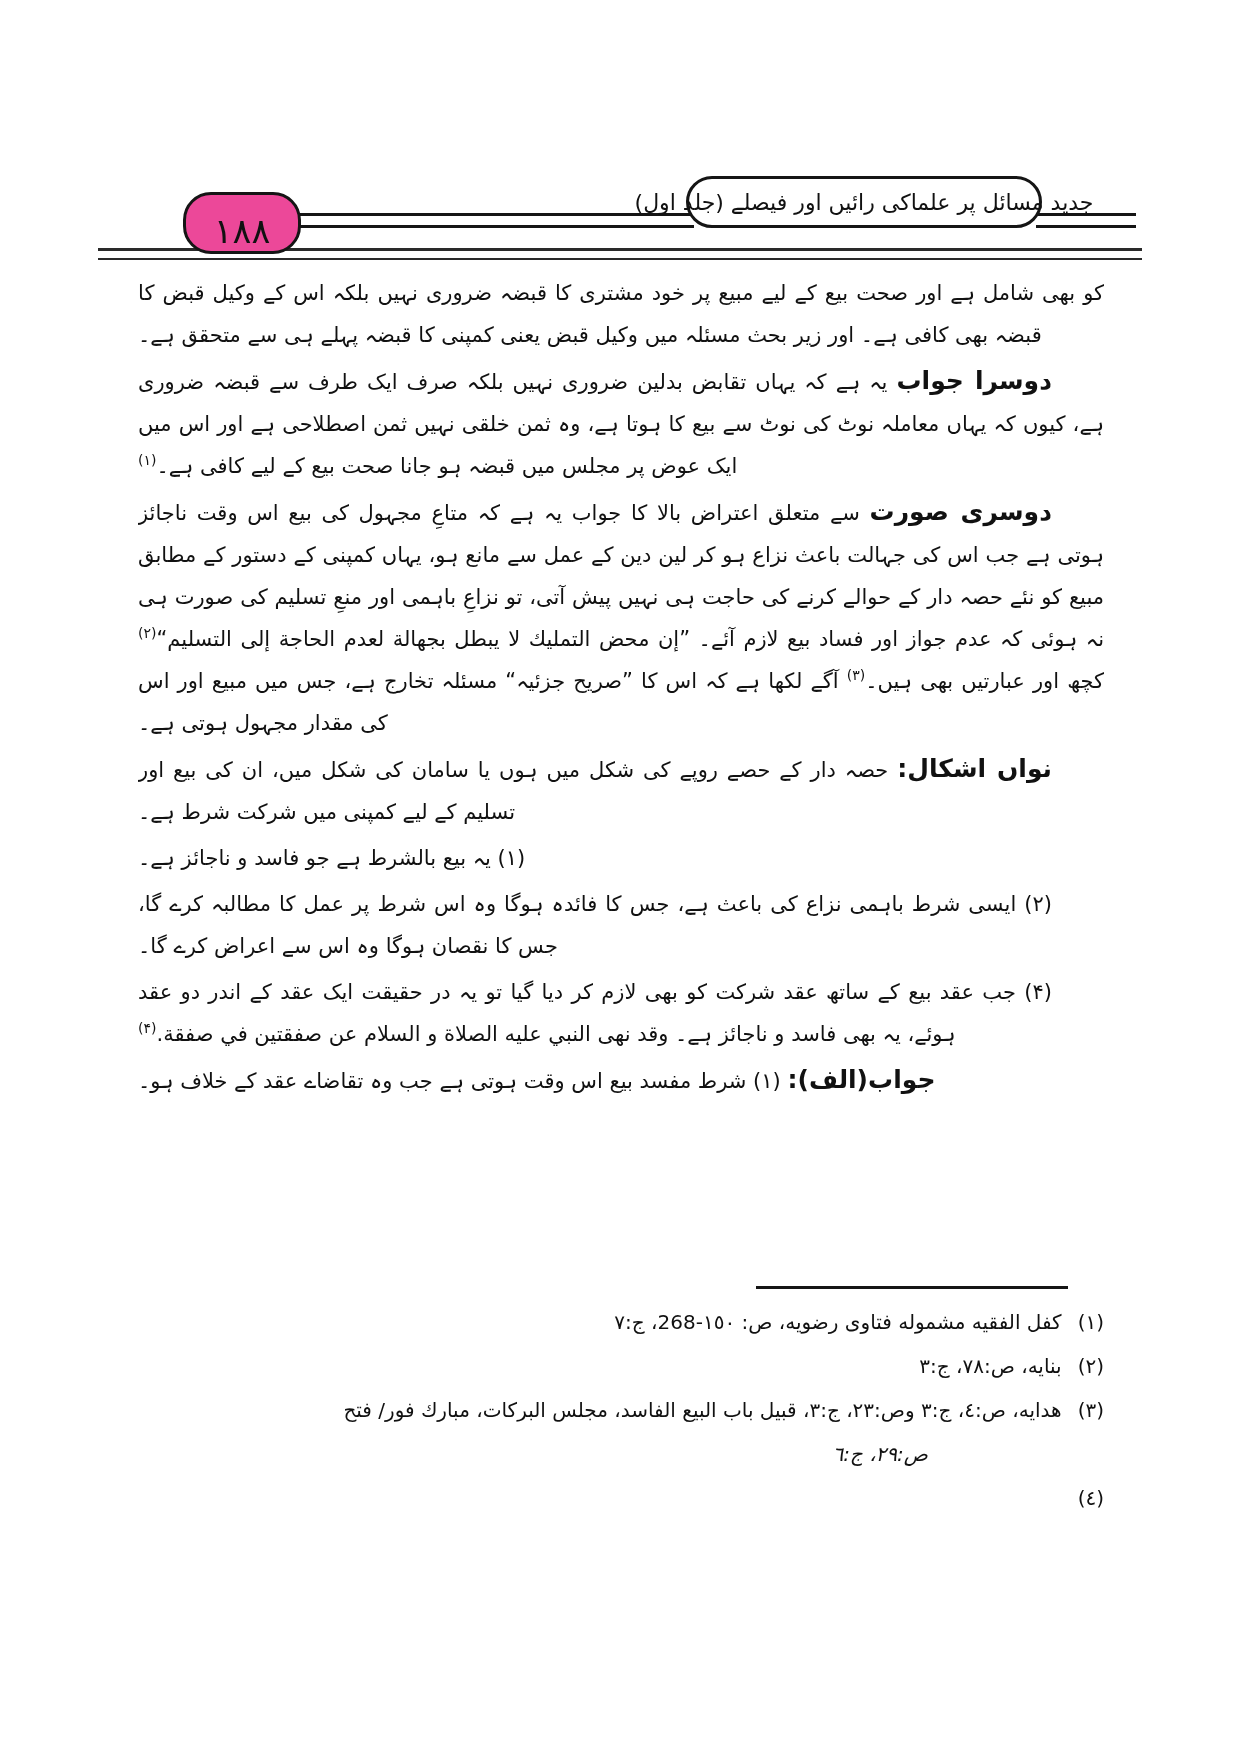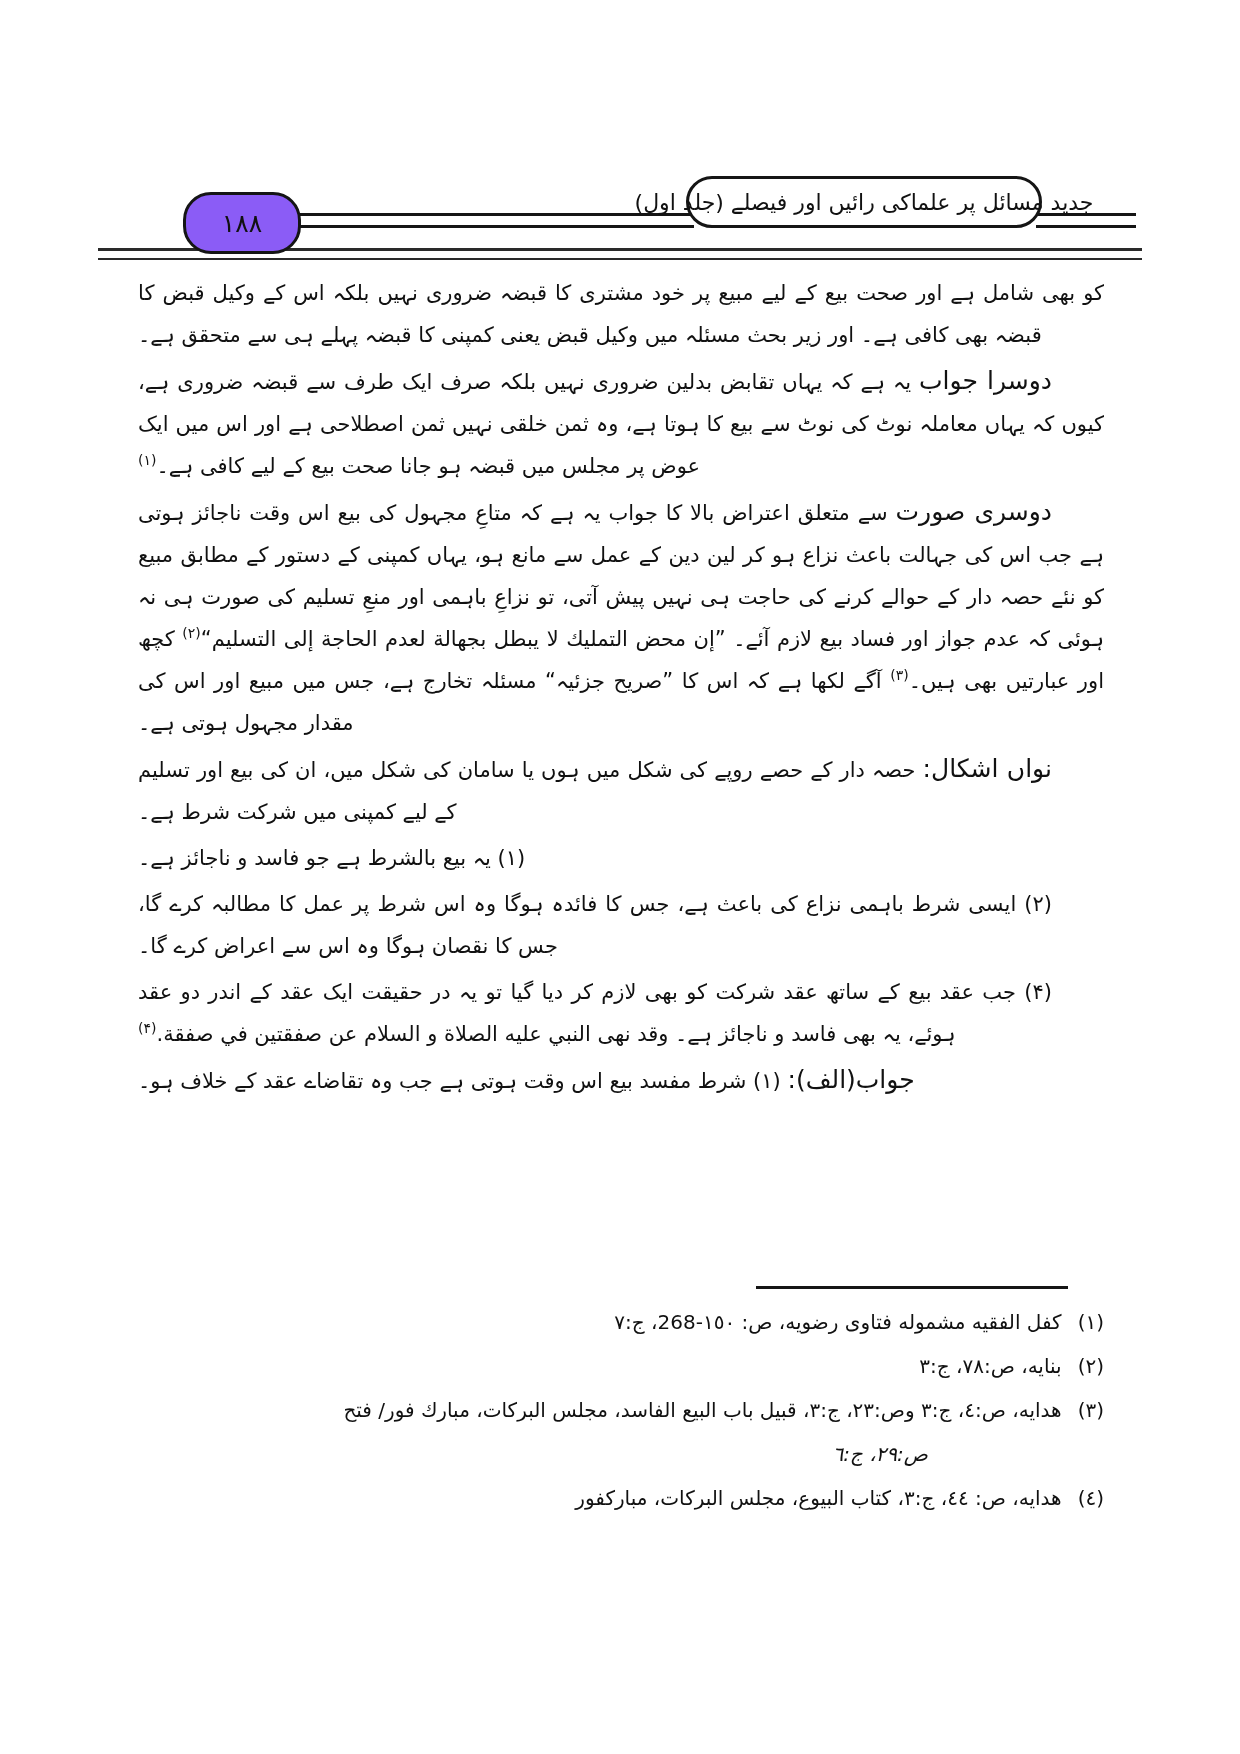--- a/index.html
+++ b/index.html
@@ -10,22 +10,22 @@
     color:#111;
     position:relative;
     overflow:hidden;
   }
   .page{position:absolute;inset:0;background:#fff;}
 
   
   .pagenum-pill{
     position:absolute;left:183px;top:192px;width:112px;height:56px;
     border:3px solid #151515;border-radius:28px;
-    display:flex;align-items:center;justify-content:center;
-    font-size:25px;letter-spacing:1px;background:#8b5cf6;z-index:3;
+    display:flex;align-items:flex-end;justify-content:center;
+    font-size:35px;letter-spacing:1px;background:#ec4899;z-index:3;
   }
   .header-link-line{
     position:absolute;left:292px;top:213px;width:402px;height:9px;
     border-top:3px solid #151515;border-bottom:3px solid #151515;z-index:1;
   }
   .header-link-stub{
     position:absolute;left:1036px;top:213px;width:100px;height:9px;
     border-top:3px solid #151515;border-bottom:3px solid #151515;z-index:1;
   }
   .title-cartouche{
@@ -41,21 +41,21 @@
 
   
   .body-text{
     position:absolute;left:138px;top:272px;width:966px;height:1000px;
     direction:rtl;text-align:justify;text-align-last:left;
     font-size:21px;line-height:42px;overflow:hidden;
   }
   .body-text p{margin:0 0 4px 0;}
   .indent{text-indent:52px;}
   .small-indent{text-indent:26px;}
-  .lead{font-weight:normal;font-size:25px;}
+  .lead{font-weight:bold;font-size:25px;}
   .arabic{font-size:21px;}
   sup.fnref{font-size:14px;line-height:0;vertical-align:super;}
 
   
   .fn-separator{
     position:absolute;right:172px;top:1286px;width:312px;height:0;
     border-top:3px solid #151515;
   }
   .footnotes{
     position:absolute;left:138px;top:1300px;width:966px;
@@ -119,18 +119,17 @@
     <div class="fn-row">
       <span class="fn-marker">(٣)</span>
       <span>هدايه، ص:٤، ج:٣ وص:٢٣، ج:٣، قبيل باب البيع الفاسد، مجلس البركات، مبارك فور/ فتح</span>
     </div>
     <div class="fn-cont">
       <span>ص:٢٩، ج:٦</span>
     </div>
 
     <div class="fn-row">
       <span class="fn-marker">(٤)</span>
-      <span>هدايه، ص: ٤٤، ج:٣، كتاب البيوع، مجلس البركات، مباركفور</span>
     </div>
 
   </div>
 
 </div>
 
 </body></html>

